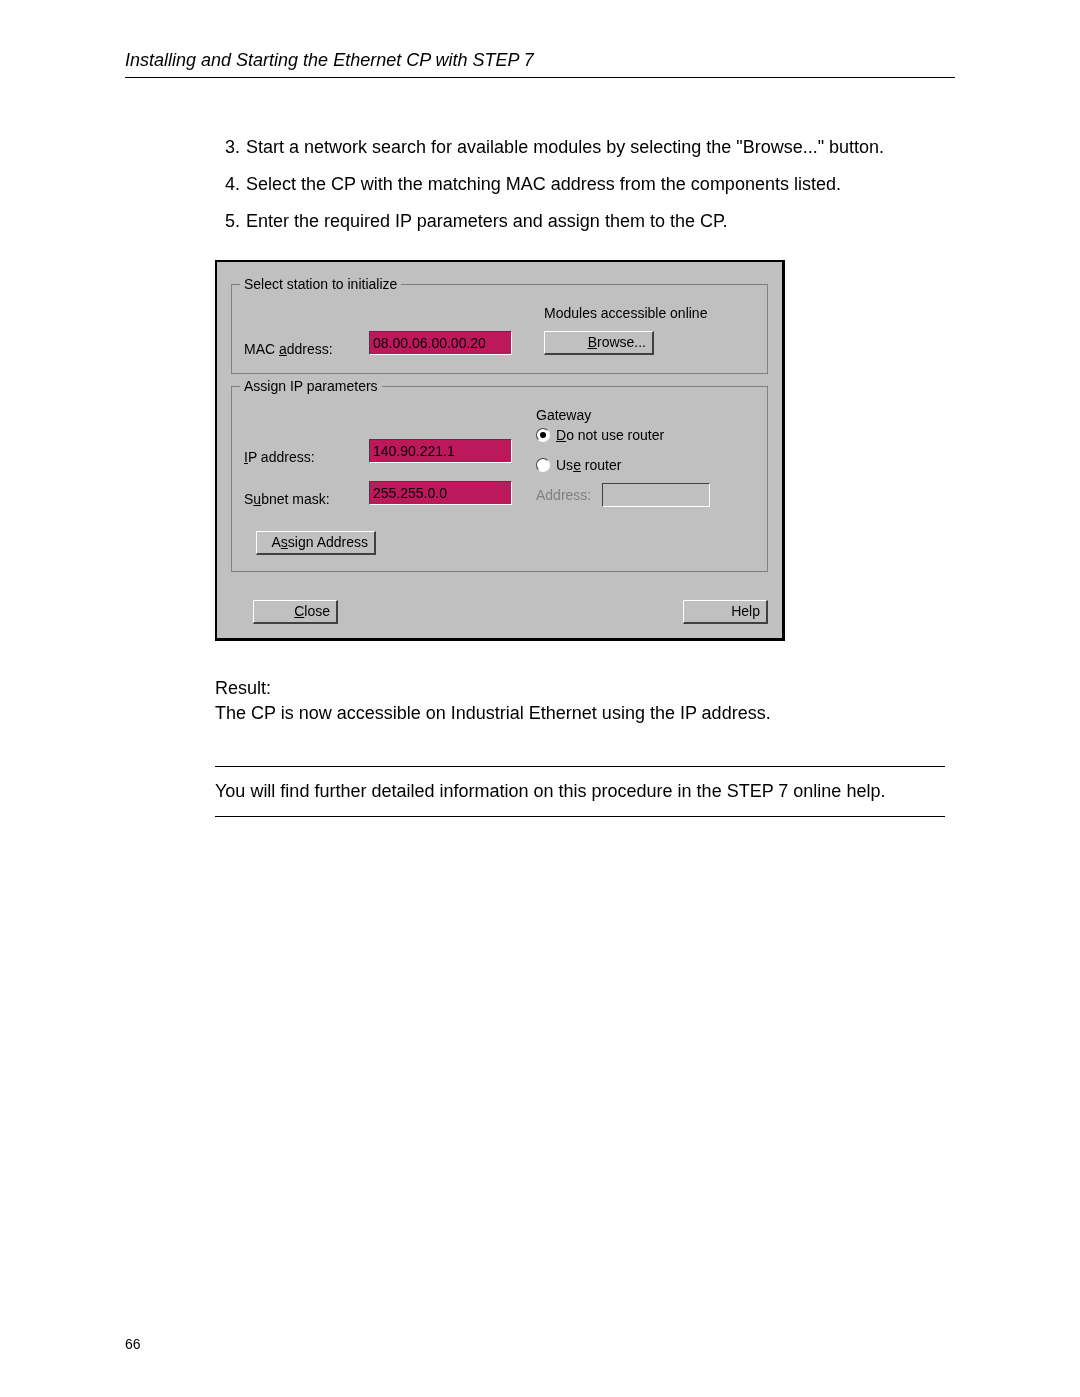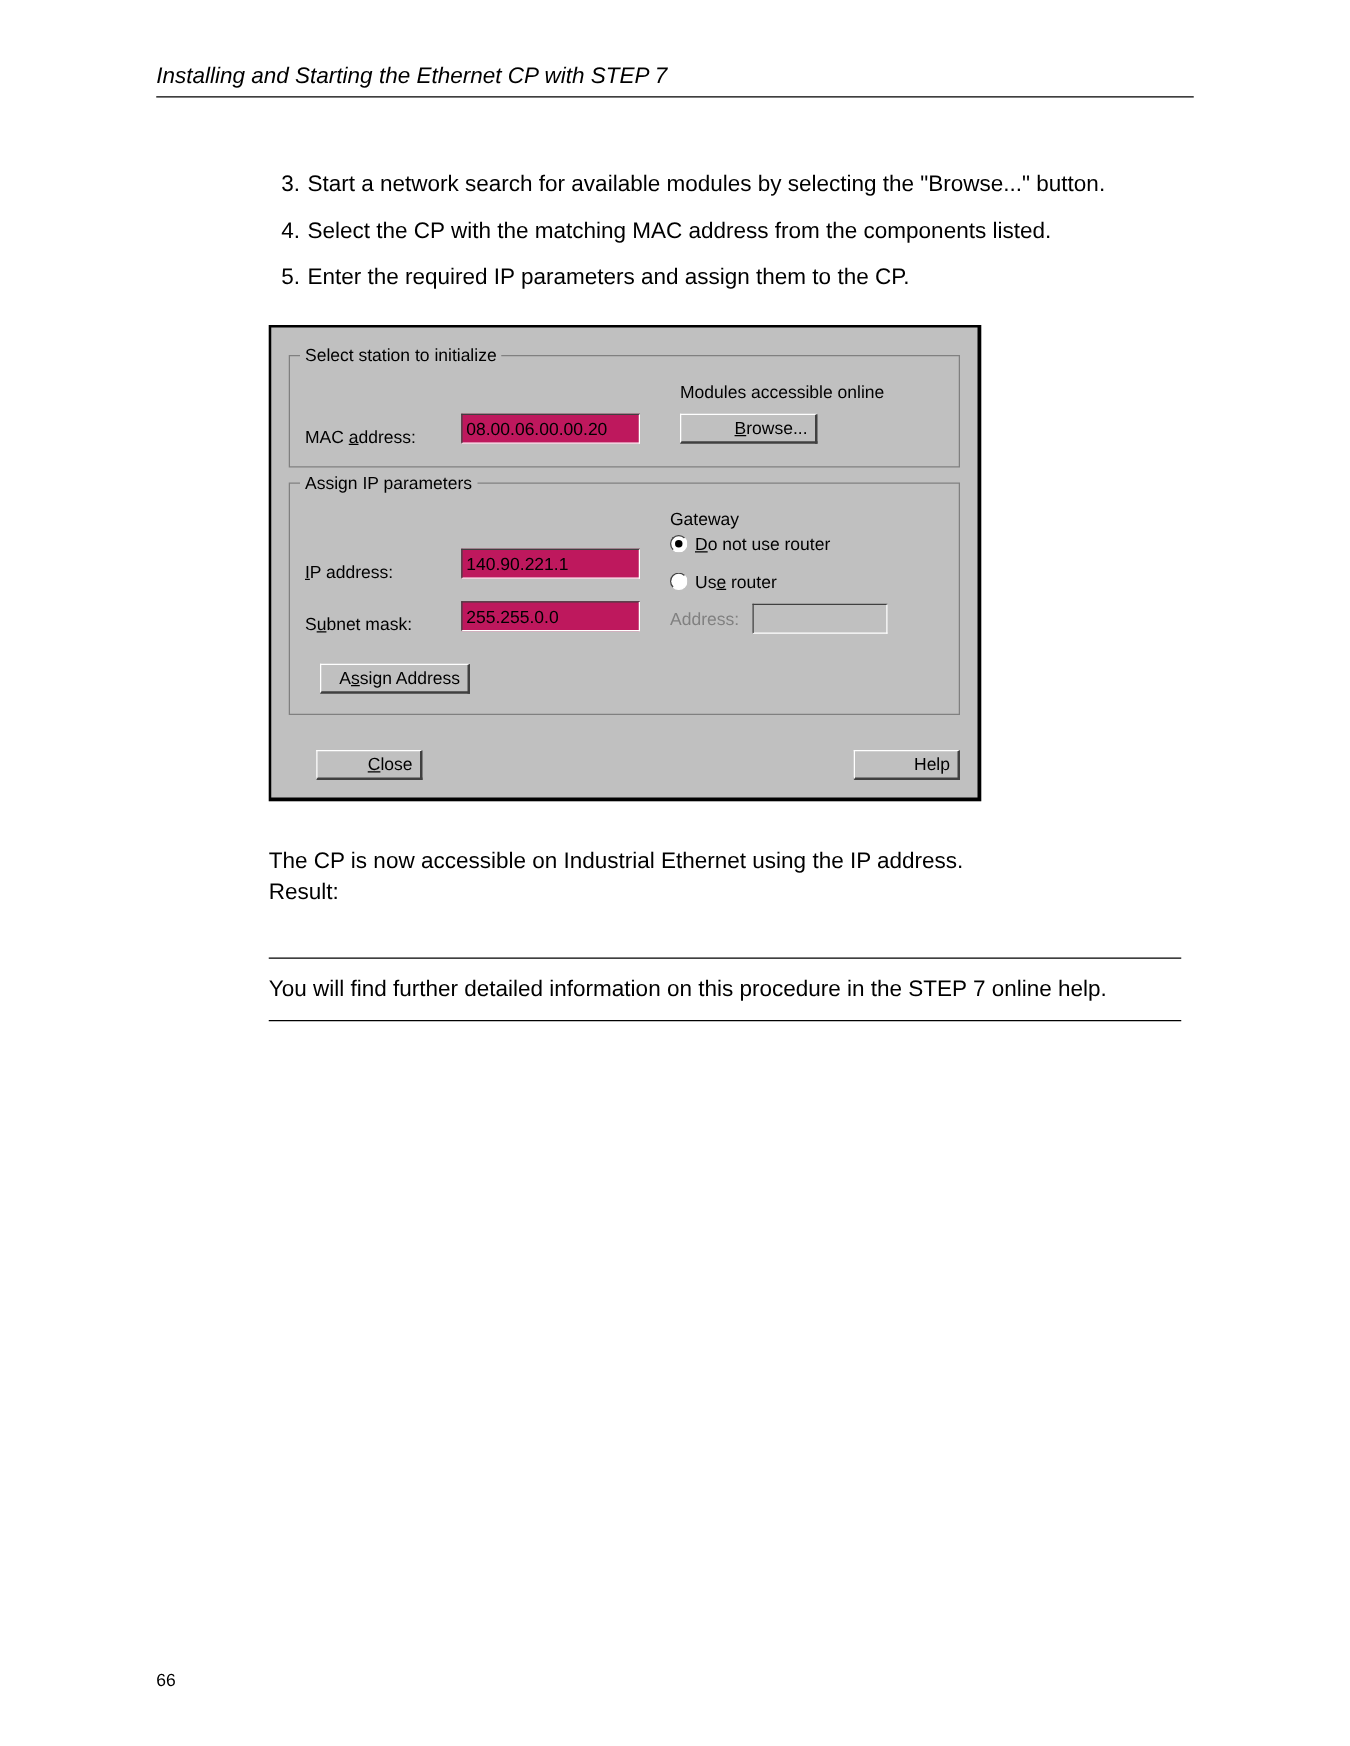--- a/index.html
+++ b/index.html
@@ -280,22 +280,22 @@
       </div>
 
     </div>
     <div class="dialog-footer">
       <button class="win-button btn-close"><span class="underline-letter">C</span><span>lose</span></button>
       <button class="win-button btn-help">Help</button>
     </div>
   </div>
 
   <div class="result-block">
+    <div>Result:</div>
     <div>The CP is now accessible on Industrial Ethernet using the IP address.</div>
-    <div>Result:</div>
   </div>
 
   <div class="note-block">
     <span>You will find further detailed information on this procedure in the STEP 7 online help.</span>
   </div>
 
 </div>
 
 <div class="page-footer">
   <div>66</div>

